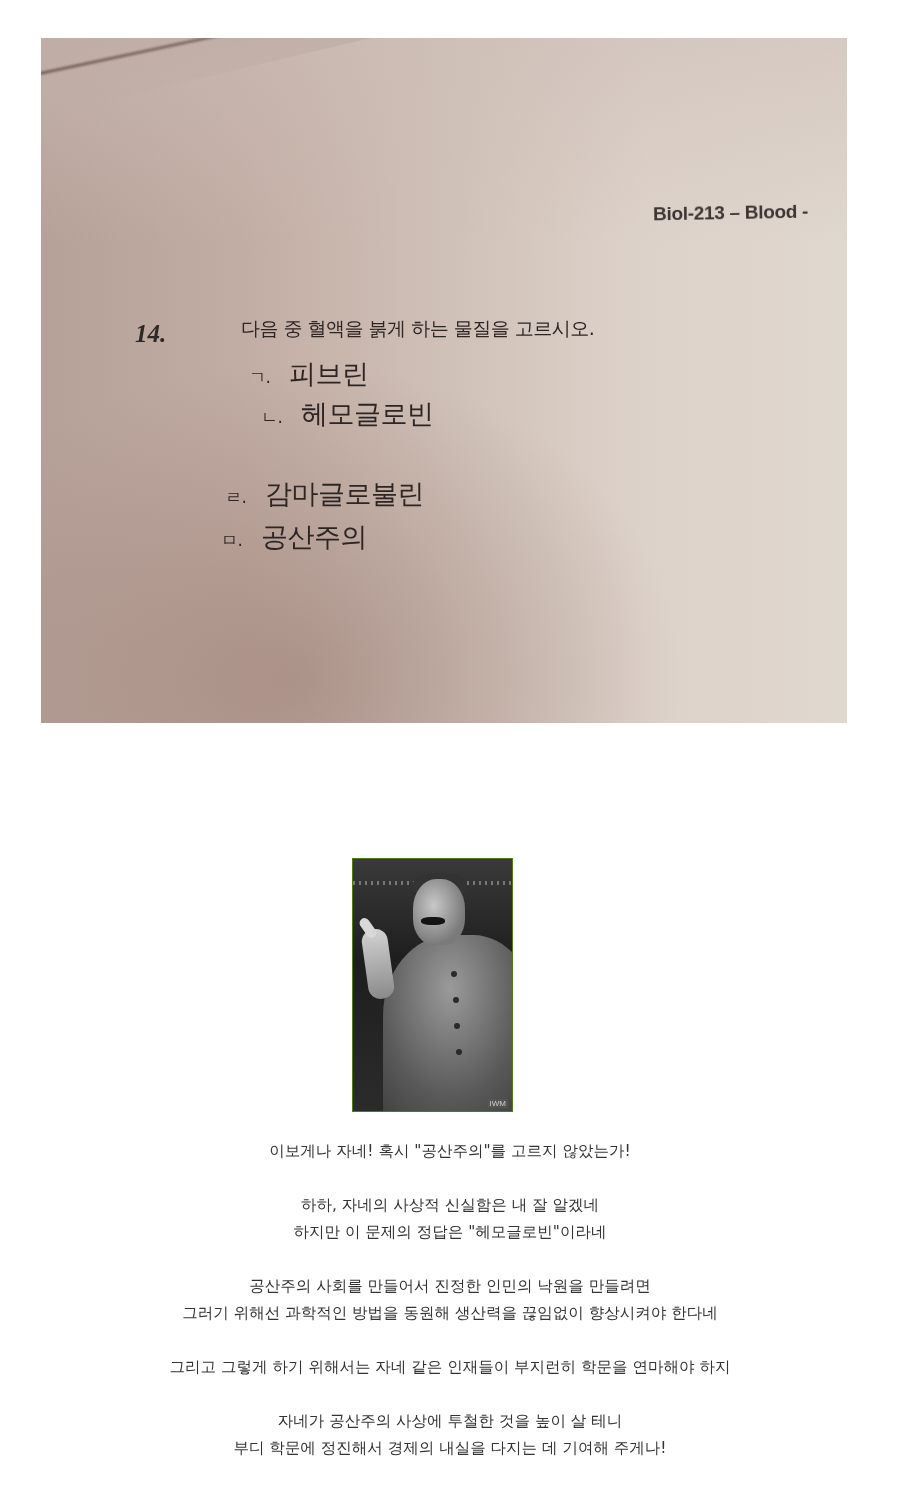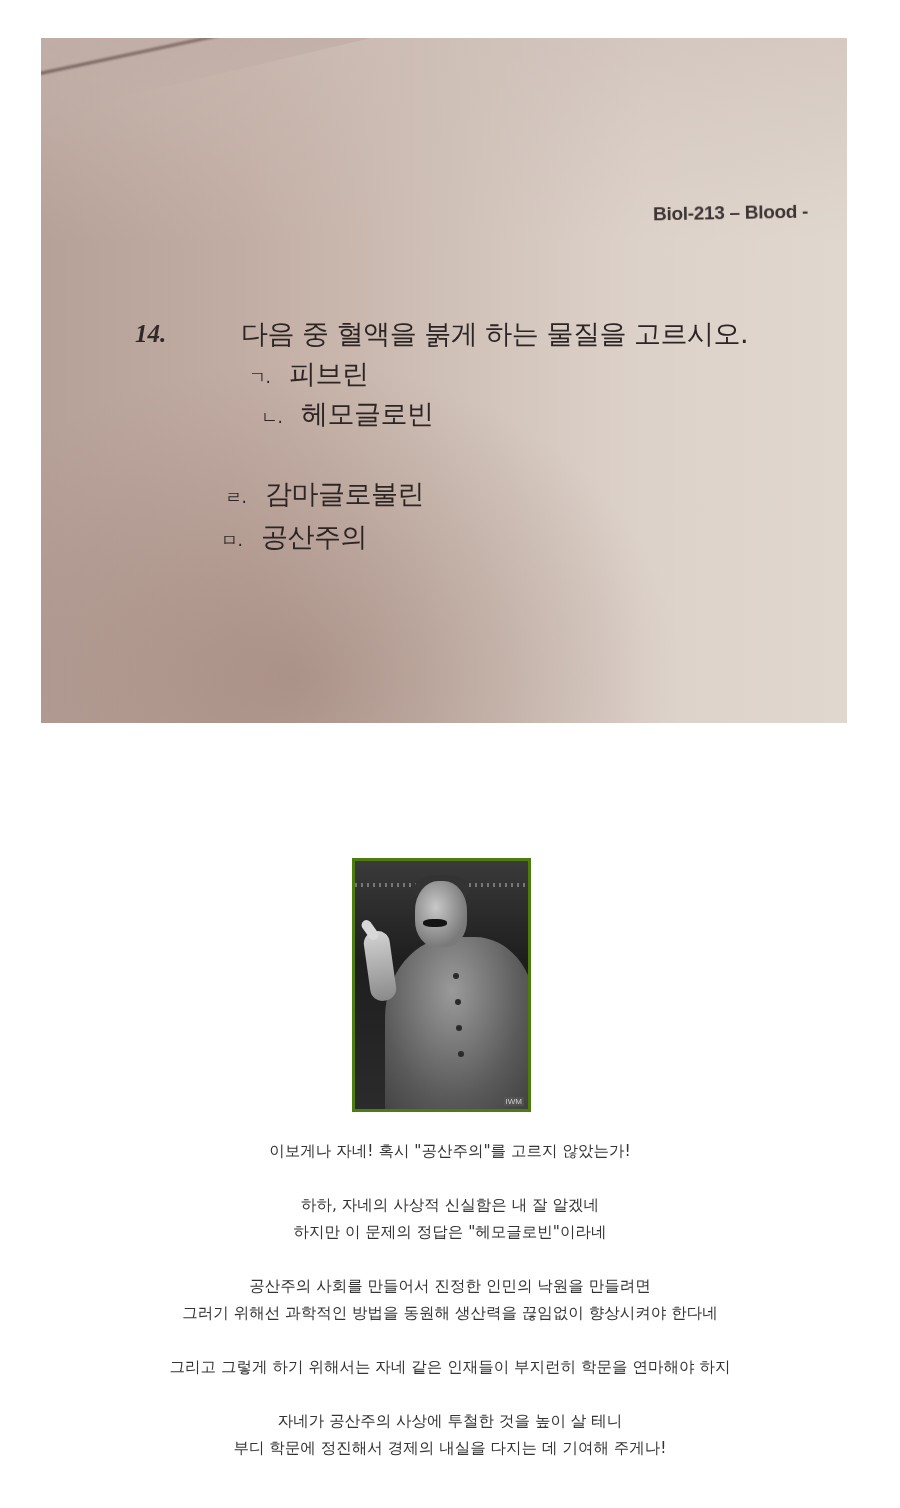--- a/index.html
+++ b/index.html
@@ -37,33 +37,33 @@
       font-size: 19px; color: #3d3533; letter-spacing: -0.3px;
       transform: rotate(-1deg); white-space: nowrap; filter: blur(0.3px);
     }
     .q-number {
       position: absolute; left: 94px; top: 282px;
       font-family: Liberation Serif, serif; font-weight: bold; font-style: italic;
       font-size: 25px; color: #2e2826; filter: blur(0.3px);
     }
     .q-text {
       position: absolute; left: 200px; top: 278px;
-      font-size: 27px; color: #2c2524; white-space: nowrap;
+      font-size: 19px; color: #2c2524; white-space: nowrap;
       letter-spacing: -0.5px; filter: blur(0.35px);
     }
     .option {
       position: absolute; white-space: nowrap; color: #2c2524;
       font-size: 27px; letter-spacing: -0.5px; filter: blur(0.35px);
     }
     .option .marker { font-size: 17px; margin-right: 14px; display: inline-block; width: 26px; }
 
     
     .portrait {
-      position: absolute; left: 352px; top: 858px; width: 179px; height: 254px;
-      border: 3px solid #4d7c0f; box-sizing: border-box; background: #a21caf; overflow: hidden;
+      position: absolute; left: 352px; top: 858px; width: 161px; height: 254px;
+      border: 1px solid #4d7c0f; box-sizing: border-box; background: #a21caf; overflow: hidden;
     }
     .portrait .bg {
       position: absolute; inset: 0;
       background: linear-gradient(180deg, #3a3a3a 0%, #1e1e1e 40%, #2b2b2b 100%);
     }
     .portrait .rail {
       position: absolute; left: 0; top: 22px; width: 100%; height: 4px;
       background: repeating-linear-gradient(90deg, #777 0 2px, transparent 2px 6px);
     }
     .portrait .head {

